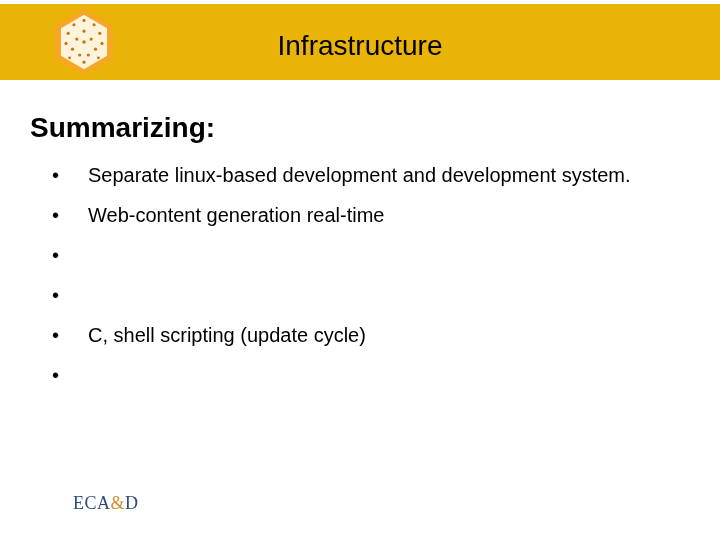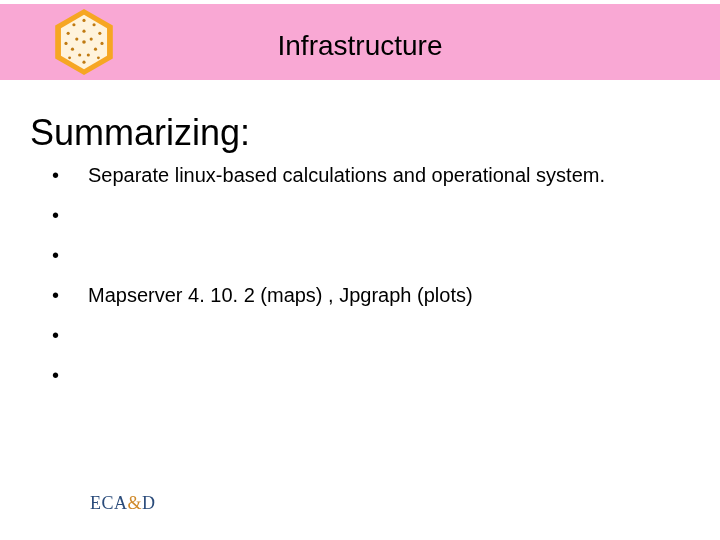--- a/index.html
+++ b/index.html
@@ -6,21 +6,21 @@
     html, body { width: 720px; height: 540px; font-family: Arial, Helvetica, sans-serif; background: #fff; overflow: hidden; }
 
     .slide { width: 720px; height: 540px; position: relative; }
 
     .header-band {
       position: absolute;
       top: 4px;
       left: 0;
       width: 720px;
       height: 76px;
-      background: #f9a8d4;
+      background: #eab308;
       display: flex;
       align-items: center;
     }
 
     .logo-wrap {
       position: absolute;
       left: 48px;
       top: 2px;
       width: 72px;
       height: 72px;
@@ -34,22 +34,22 @@
       top: 26px;
       font-size: 28px;
       color: #000;
       font-weight: 400;
     }
 
     .section-heading {
       position: absolute;
       left: 30px;
       top: 112px;
-      font-size: 36px;
-      font-weight: 400;
+      font-size: 28px;
+      font-weight: 700;
       color: #000;
     }
 
     .bullets {
       position: absolute;
       left: 48px;
       top: 162px;
       width: 600px;
     }
 
@@ -70,21 +70,21 @@
     }
 
     .bullet-text {
       font-size: 20px;
       line-height: 26px;
       color: #000;
     }
 
     .footer-logo {
       position: absolute;
-      left: 90px;
+      left: 73px;
       bottom: 26px;
       font-size: 18px;
       font-family: "Times New Roman", Times, serif;
       letter-spacing: 0.5px;
     }
     .footer-logo .eca { color: #2a4b7a; }
     .footer-logo .amp { color: #d08a2a; }
     .footer-logo .d   { color: #2a4b7a; }
   </style>
 </head>
@@ -120,34 +120,35 @@
       </svg>
     </div>
     <div class="slide-title">Infrastructure</div>
   </div>
 
   <div class="section-heading">Summarizing:</div>
 
   <div class="bullets">
     <div class="bullet-row">
       <div class="bullet-dot">•</div>
-      <div class="bullet-text">Separate linux-based calculations and operational system.</div>
+      <div class="bullet-text">Separate linux-based development and development system.</div>
+    </div>
+    <div class="bullet-row">
+      <div class="bullet-dot">•</div>
+      <div class="bullet-text">Web-content generation real-time</div>
     </div>
     <div class="bullet-row">
       <div class="bullet-dot">•</div>
     </div>
     <div class="bullet-row">
       <div class="bullet-dot">•</div>
     </div>
     <div class="bullet-row">
       <div class="bullet-dot">•</div>
-      <div class="bullet-text">Mapserver 4. 10. 2 (maps) , Jpgraph (plots)</div>
-    </div>
-    <div class="bullet-row">
-      <div class="bullet-dot">•</div>
+      <div class="bullet-text">C, shell scripting (update cycle)</div>
     </div>
     <div class="bullet-row">
       <div class="bullet-dot">•</div>
     </div>
   </div>
 
   <div class="footer-logo">
     <span class="eca">ECA</span><span class="amp">&amp;</span><span class="d">D</span>
   </div>
 

